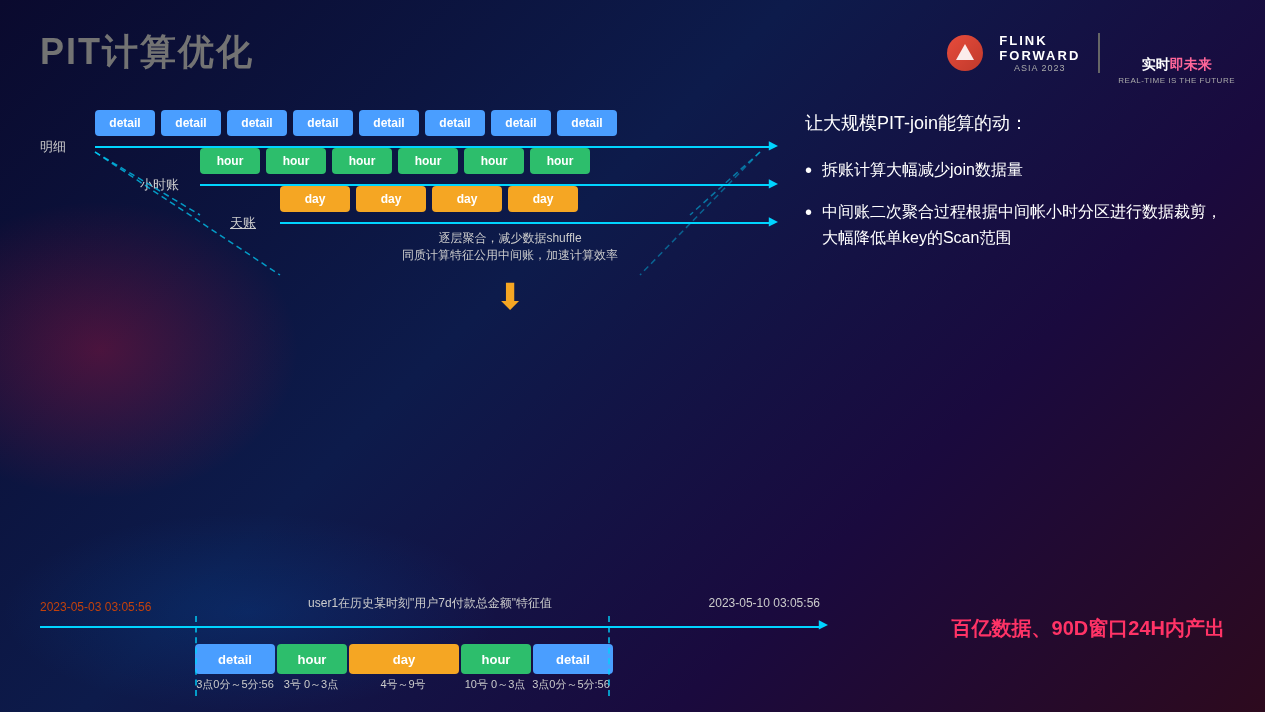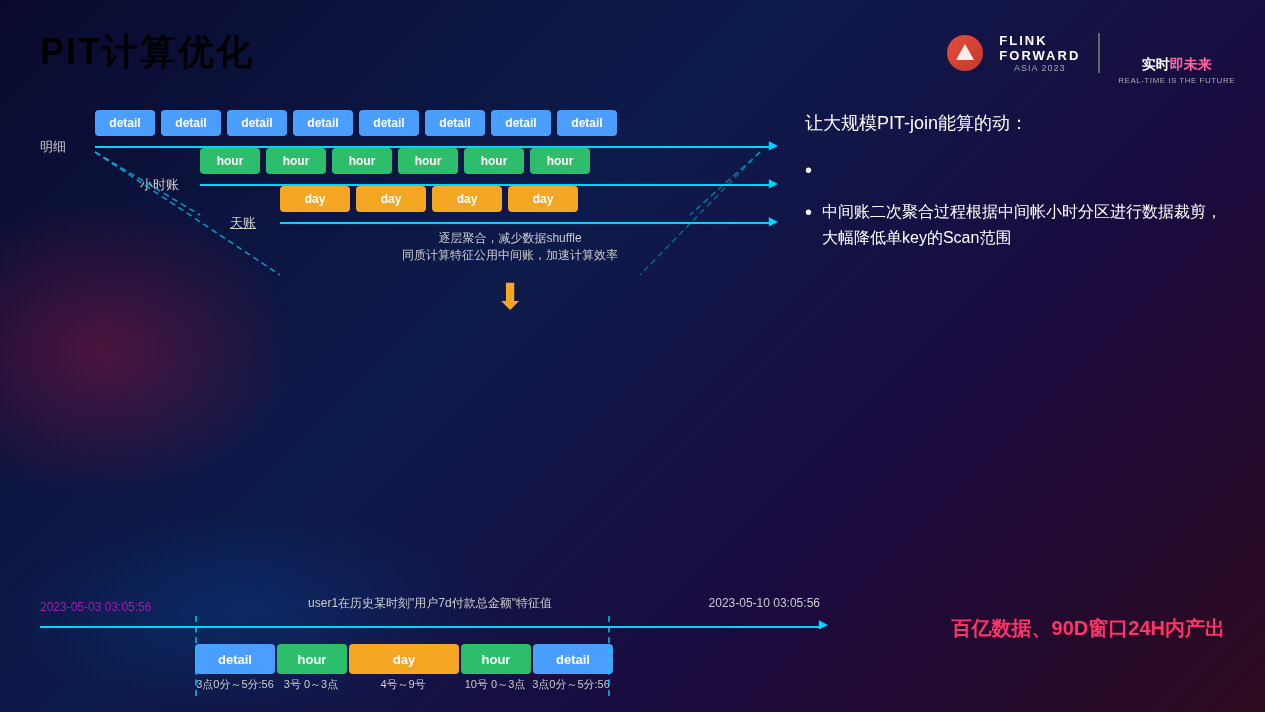--- a/index.html
+++ b/index.html
@@ -33,21 +33,21 @@
       pointer-events: none;
     }
 
     
     .page-title {
       position: absolute;
       top: 28px;
       left: 40px;
       font-size: 36px;
       font-weight: 900;
-      color: #000000;
+      color: #737373;
       letter-spacing: 2px;
     }
 
     
     .logo-area {
       position: absolute;
       top: 20px;
       right: 30px;
       display: flex;
       align-items: center;
@@ -293,31 +293,32 @@
 
     <line x1="720" y1="52" x2="650" y2="115" stroke="#00d4ff" stroke-width="1.5" stroke-dasharray="6,4" opacity="0.5"></line>
     <line x1="720" y1="52" x2="600" y2="175" stroke="#00d4ff" stroke-width="1.5" stroke-dasharray="6,4" opacity="0.4"></line>
   </svg>
 </div>
 
 <div class="right-panel">
   <div class="right-panel-title">让大规模PIT-join能算的动：</div>
   <div class="bullet-item">
     <span class="bullet-dot">•</span>
+    <span>拆账计算大幅减少join数据量</span>
   </div>
   <div class="bullet-item">
     <span class="bullet-dot">•</span>
     <span>中间账二次聚合过程根据中间帐小时分区进行数据裁剪，大幅降低单key的Scan范围</span>
   </div>
 </div>
 
 <div class="bottom-section" style="position:absolute; bottom:20px; left:40px; width:780px;">
 
   <div style="display:flex; justify-content:space-between; align-items:center; margin-bottom:4px;">
-    <span style="font-size:12px; color:#a21caf;margin-top:8px;">2023-05-03 03:05:56</span>
+    <span style="font-size:12px; color:#c2410c;margin-top:8px;">2023-05-03 03:05:56</span>
     <span style="font-size:12px; color:#ccc;">user1在历史某时刻"用户7d付款总金额"特征值</span>
     <span style="font-size:12px; color:#ccc;">2023-05-10 03:05:56</span>
   </div>
 
   <div style="position:relative; height:16px; margin-bottom:2px;">
     <div style="position:absolute; top:50%; left:0; right:0; height:2px; background:#00d4ff;">
       <span style="position:absolute; right:-8px; top:-9px; color:#00d4ff; font-size:12px;">▶</span>
     </div>
 
     <div style="position:absolute; left:155px; top:-2px; width:2px; height:80px; border-left:2px dashed #00d4ff; opacity:0.7;"></div>

